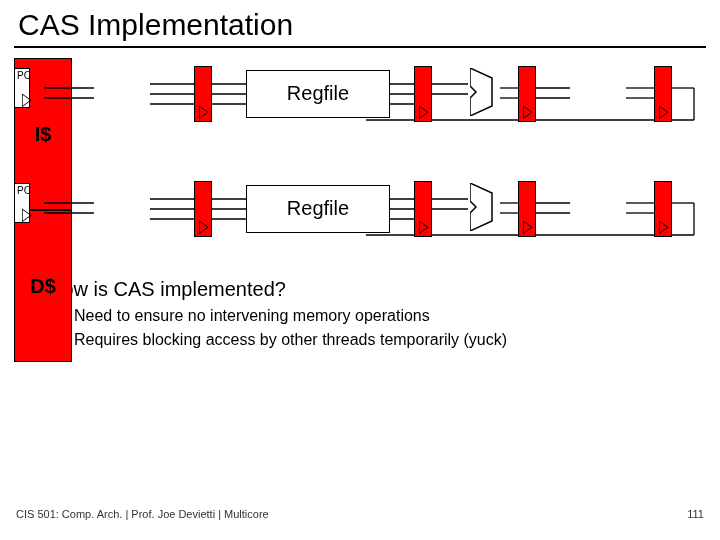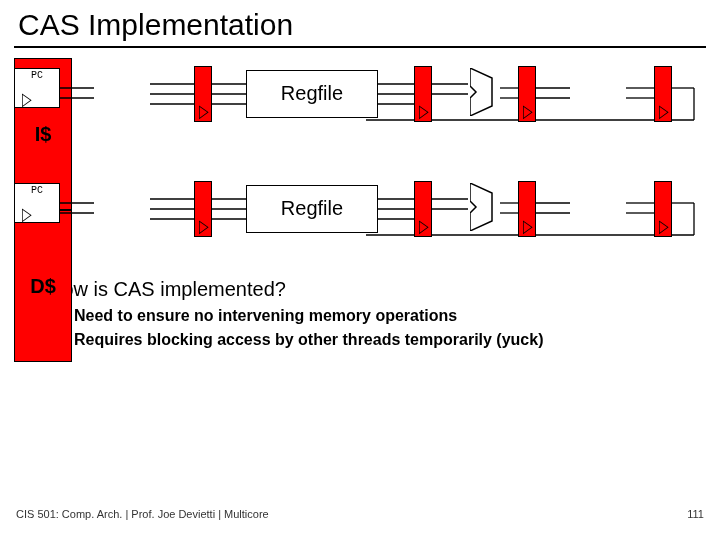--- a/index.html
+++ b/index.html
@@ -26,47 +26,46 @@
     height: 210px;
     margin: 0 14px;
   }
   .box {
     position: absolute;
     background: #fff;
     border: 1.5px solid #000;
     box-sizing: border-box;
   }
   .pc {
-    width: 46px;
+    width: 16px;
     height: 40px;
     font-size: 10px;
     text-align: left;
-    padding: 1px 16px;
-    font-family: Liberation Mono, monospace;
+    padding: 1px 2px;
   }
   .latch {
     width: 18px;
     height: 56px;
     background: #f00;
     border: 1.5px solid #000;
   }
   .cache {
     width: 56px;
     height: 150px;
     background: #f00;
     border: 1.5px solid #000;
     display: flex;
     align-items: center;
     justify-content: center;
     font-size: 20px;
     font-weight: bold;
     color: #000;
   }
   .regfile {
-    width: 132px;
+    width: 144px;
     height: 48px;
     font-size: 20px;
     text-align: center;
     line-height: 44px;
   }
   .tri {
     position: absolute;
     font-size: 18px;
     transform: scaleX(0.7);
   }
@@ -79,21 +78,20 @@
     padding-left: 26px;
   }
   .bullets li {
     margin: 2px 0;
   }
   .sub {
     font-size: 16px;
   }
   .sub li {
     line-height: 1.35;
-    font-weight: bold;
   }
   .footer {
     position: absolute;
     bottom: 20px;
     left: 16px;
     right: 16px;
     font-size: 11px;
     color: #333;
   }
   .pagenum {

